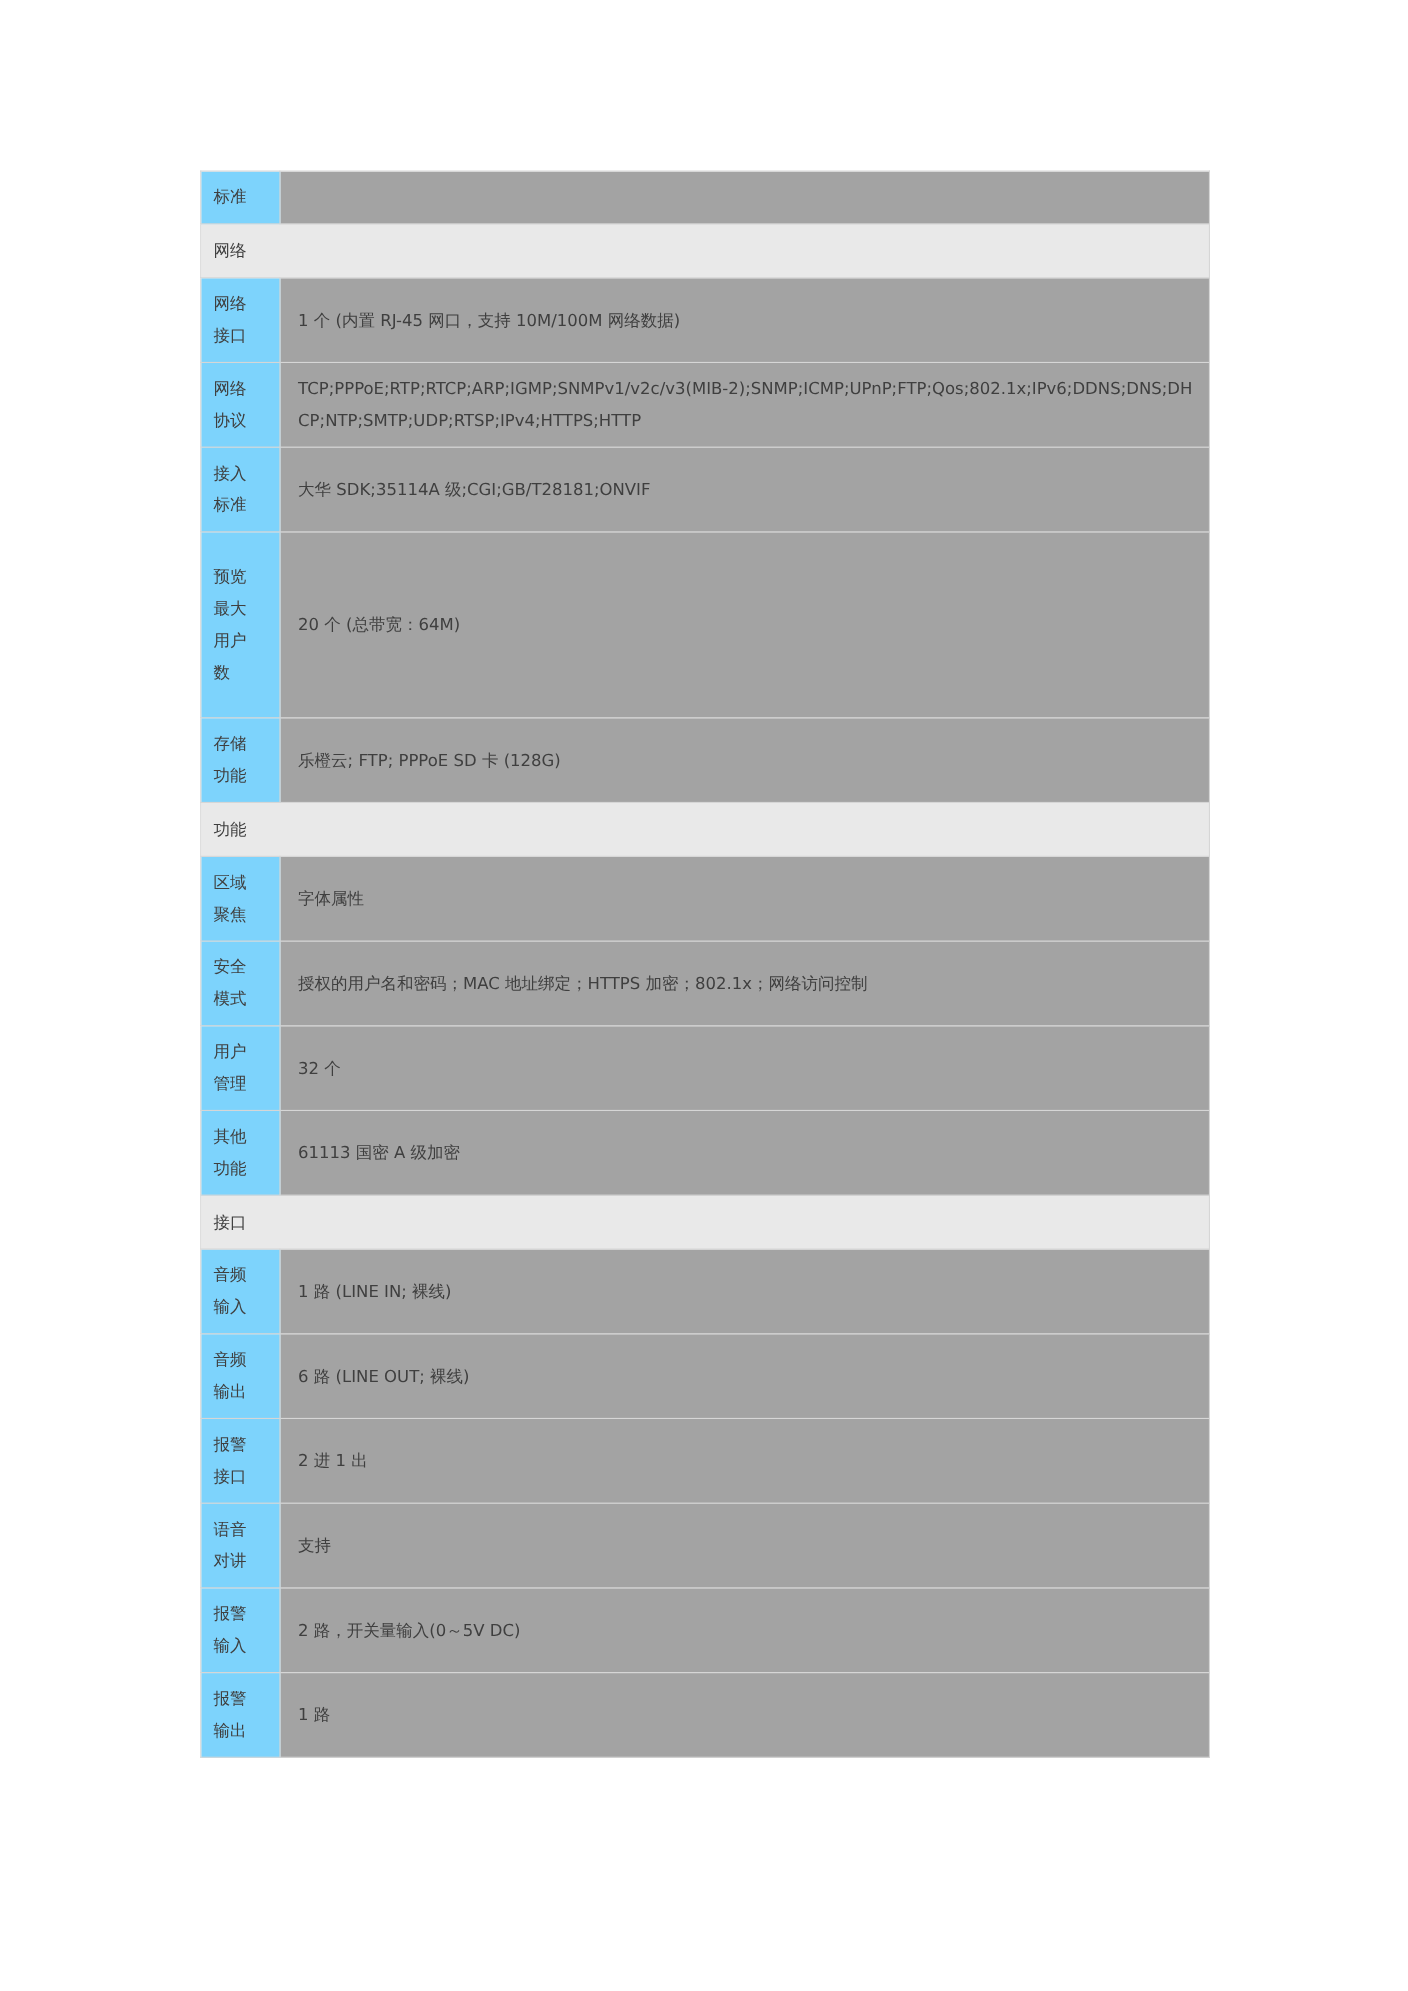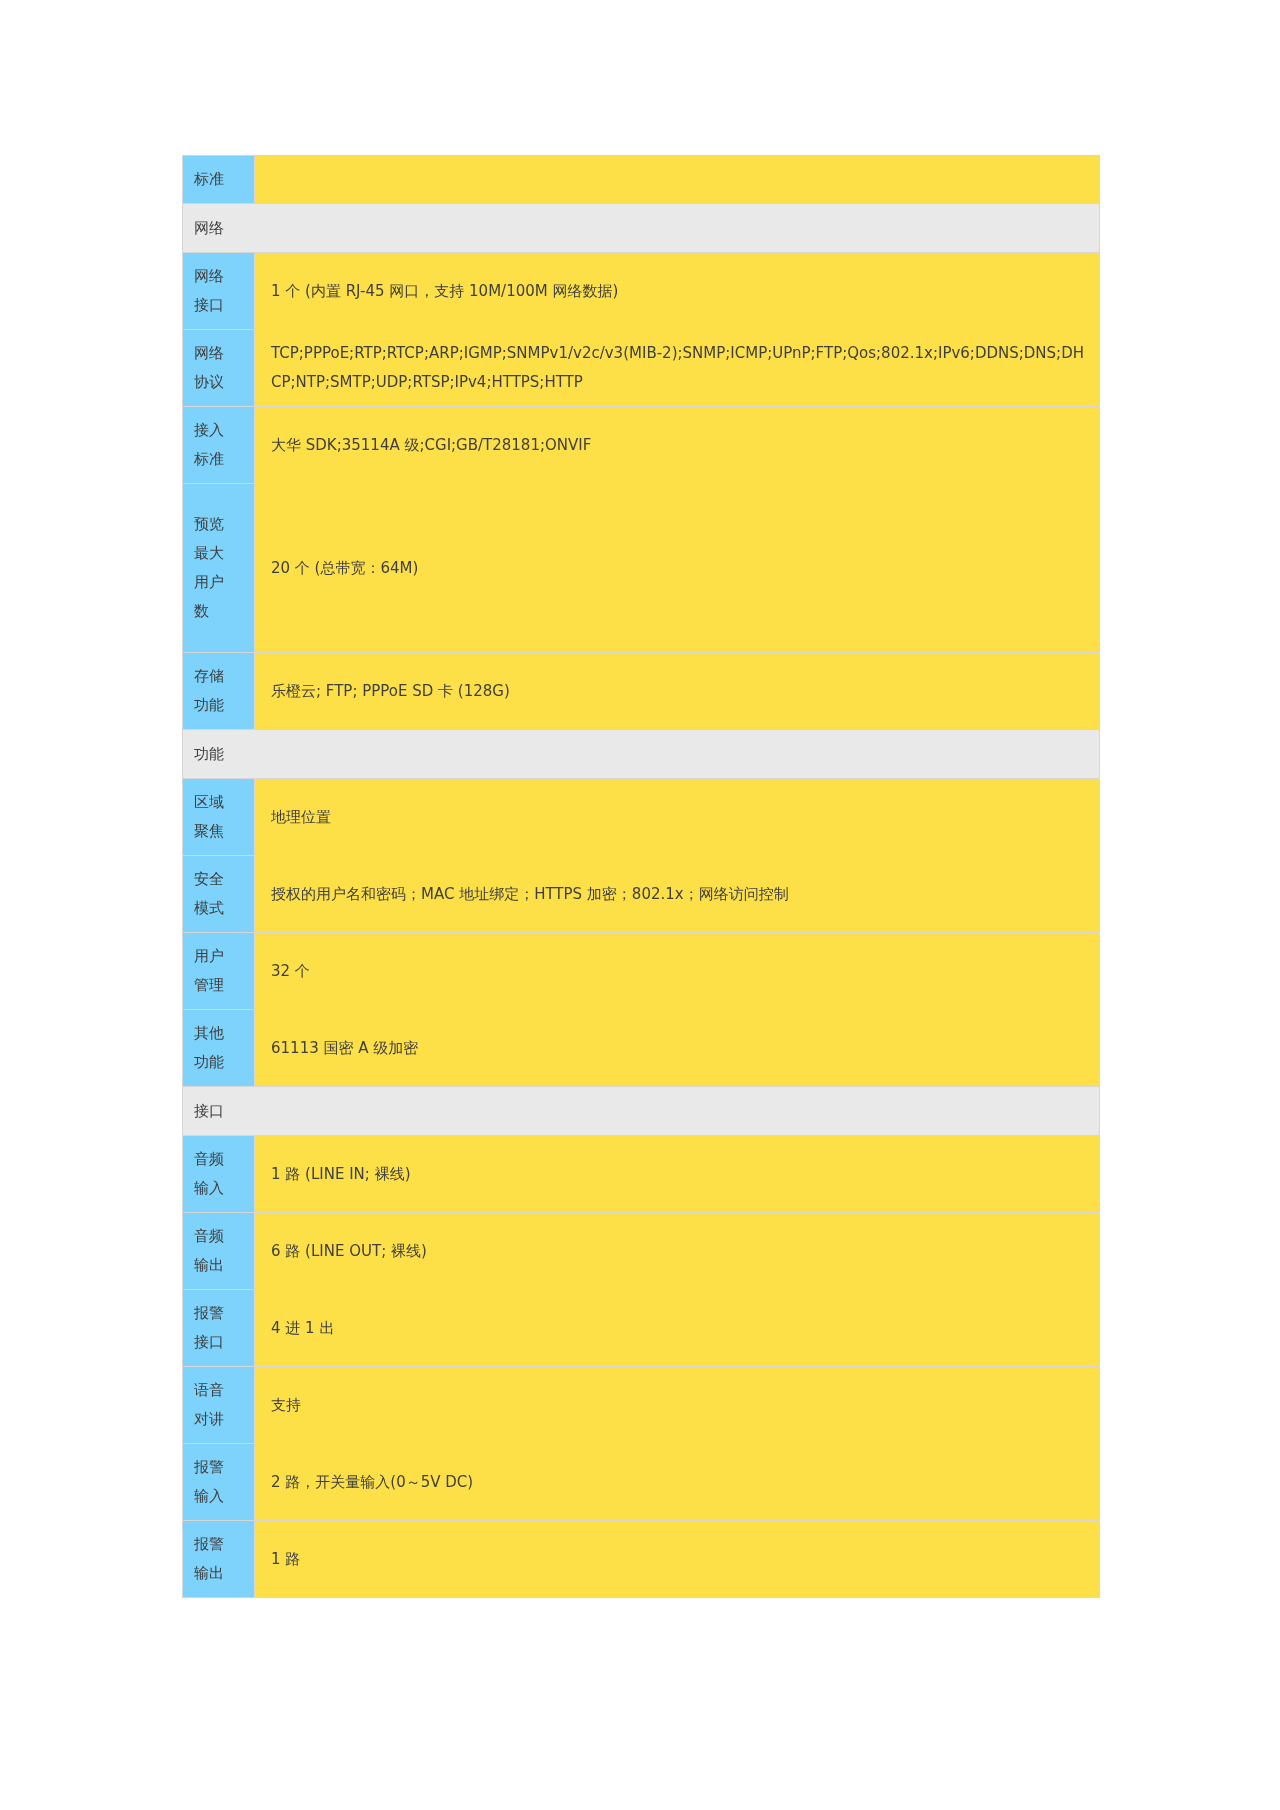--- a/index.html
+++ b/index.html
@@ -32,21 +32,21 @@
     padding: 9px 4px 9px 11px;
     line-height: 29px;
     white-space: pre-line;
     background: #7dd3fc;
   }
   td.value-cell {
     padding: 9px 10px 9px 16px;
     line-height: 29px;
     white-space: pre-wrap;
     word-break: break-all;
-    background: #fde047;
+    background: #a3a3a3;
   }
   tr.section-row td {
     background: var(--header-bg, #e9e9e9);
     height: 40px;
     padding: 4px 4px 4px 11px;
     line-height: 32px;
   }
   tr.spec-row.tall td {
     height: 150px;
   }
@@ -98,21 +98,21 @@
   </tr>
 
 
   <tr class="section-row">
     <td colspan="2">功能</td>
   </tr>
 
   <tr class="spec-row">
     <td class="label-cell">区域
 聚焦</td>
-    <td class="value-cell">地理位置</td>
+    <td class="value-cell">字体属性</td>
   </tr>
 
 
   <tr class="spec-row">
     <td class="label-cell">安全
 模式</td>
     <td class="value-cell">授权的用户名和密码；MAC 地址绑定；HTTPS 加密；802.1x；网络访问控制</td>
   </tr>
 
   <tr class="spec-row">
@@ -139,21 +139,21 @@
 
   <tr class="spec-row">
     <td class="label-cell">音频
 输出</td>
     <td class="value-cell">6 路 (LINE OUT; 裸线)</td>
   </tr>
 
   <tr class="spec-row">
     <td class="label-cell">报警
 接口</td>
-    <td class="value-cell">4 进 1 出</td>
+    <td class="value-cell">2 进 1 出</td>
   </tr>
 
   <tr class="spec-row">
     <td class="label-cell">语音
 对讲</td>
     <td class="value-cell">支持</td>
   </tr>
 
   <tr class="spec-row">
     <td class="label-cell">报警

